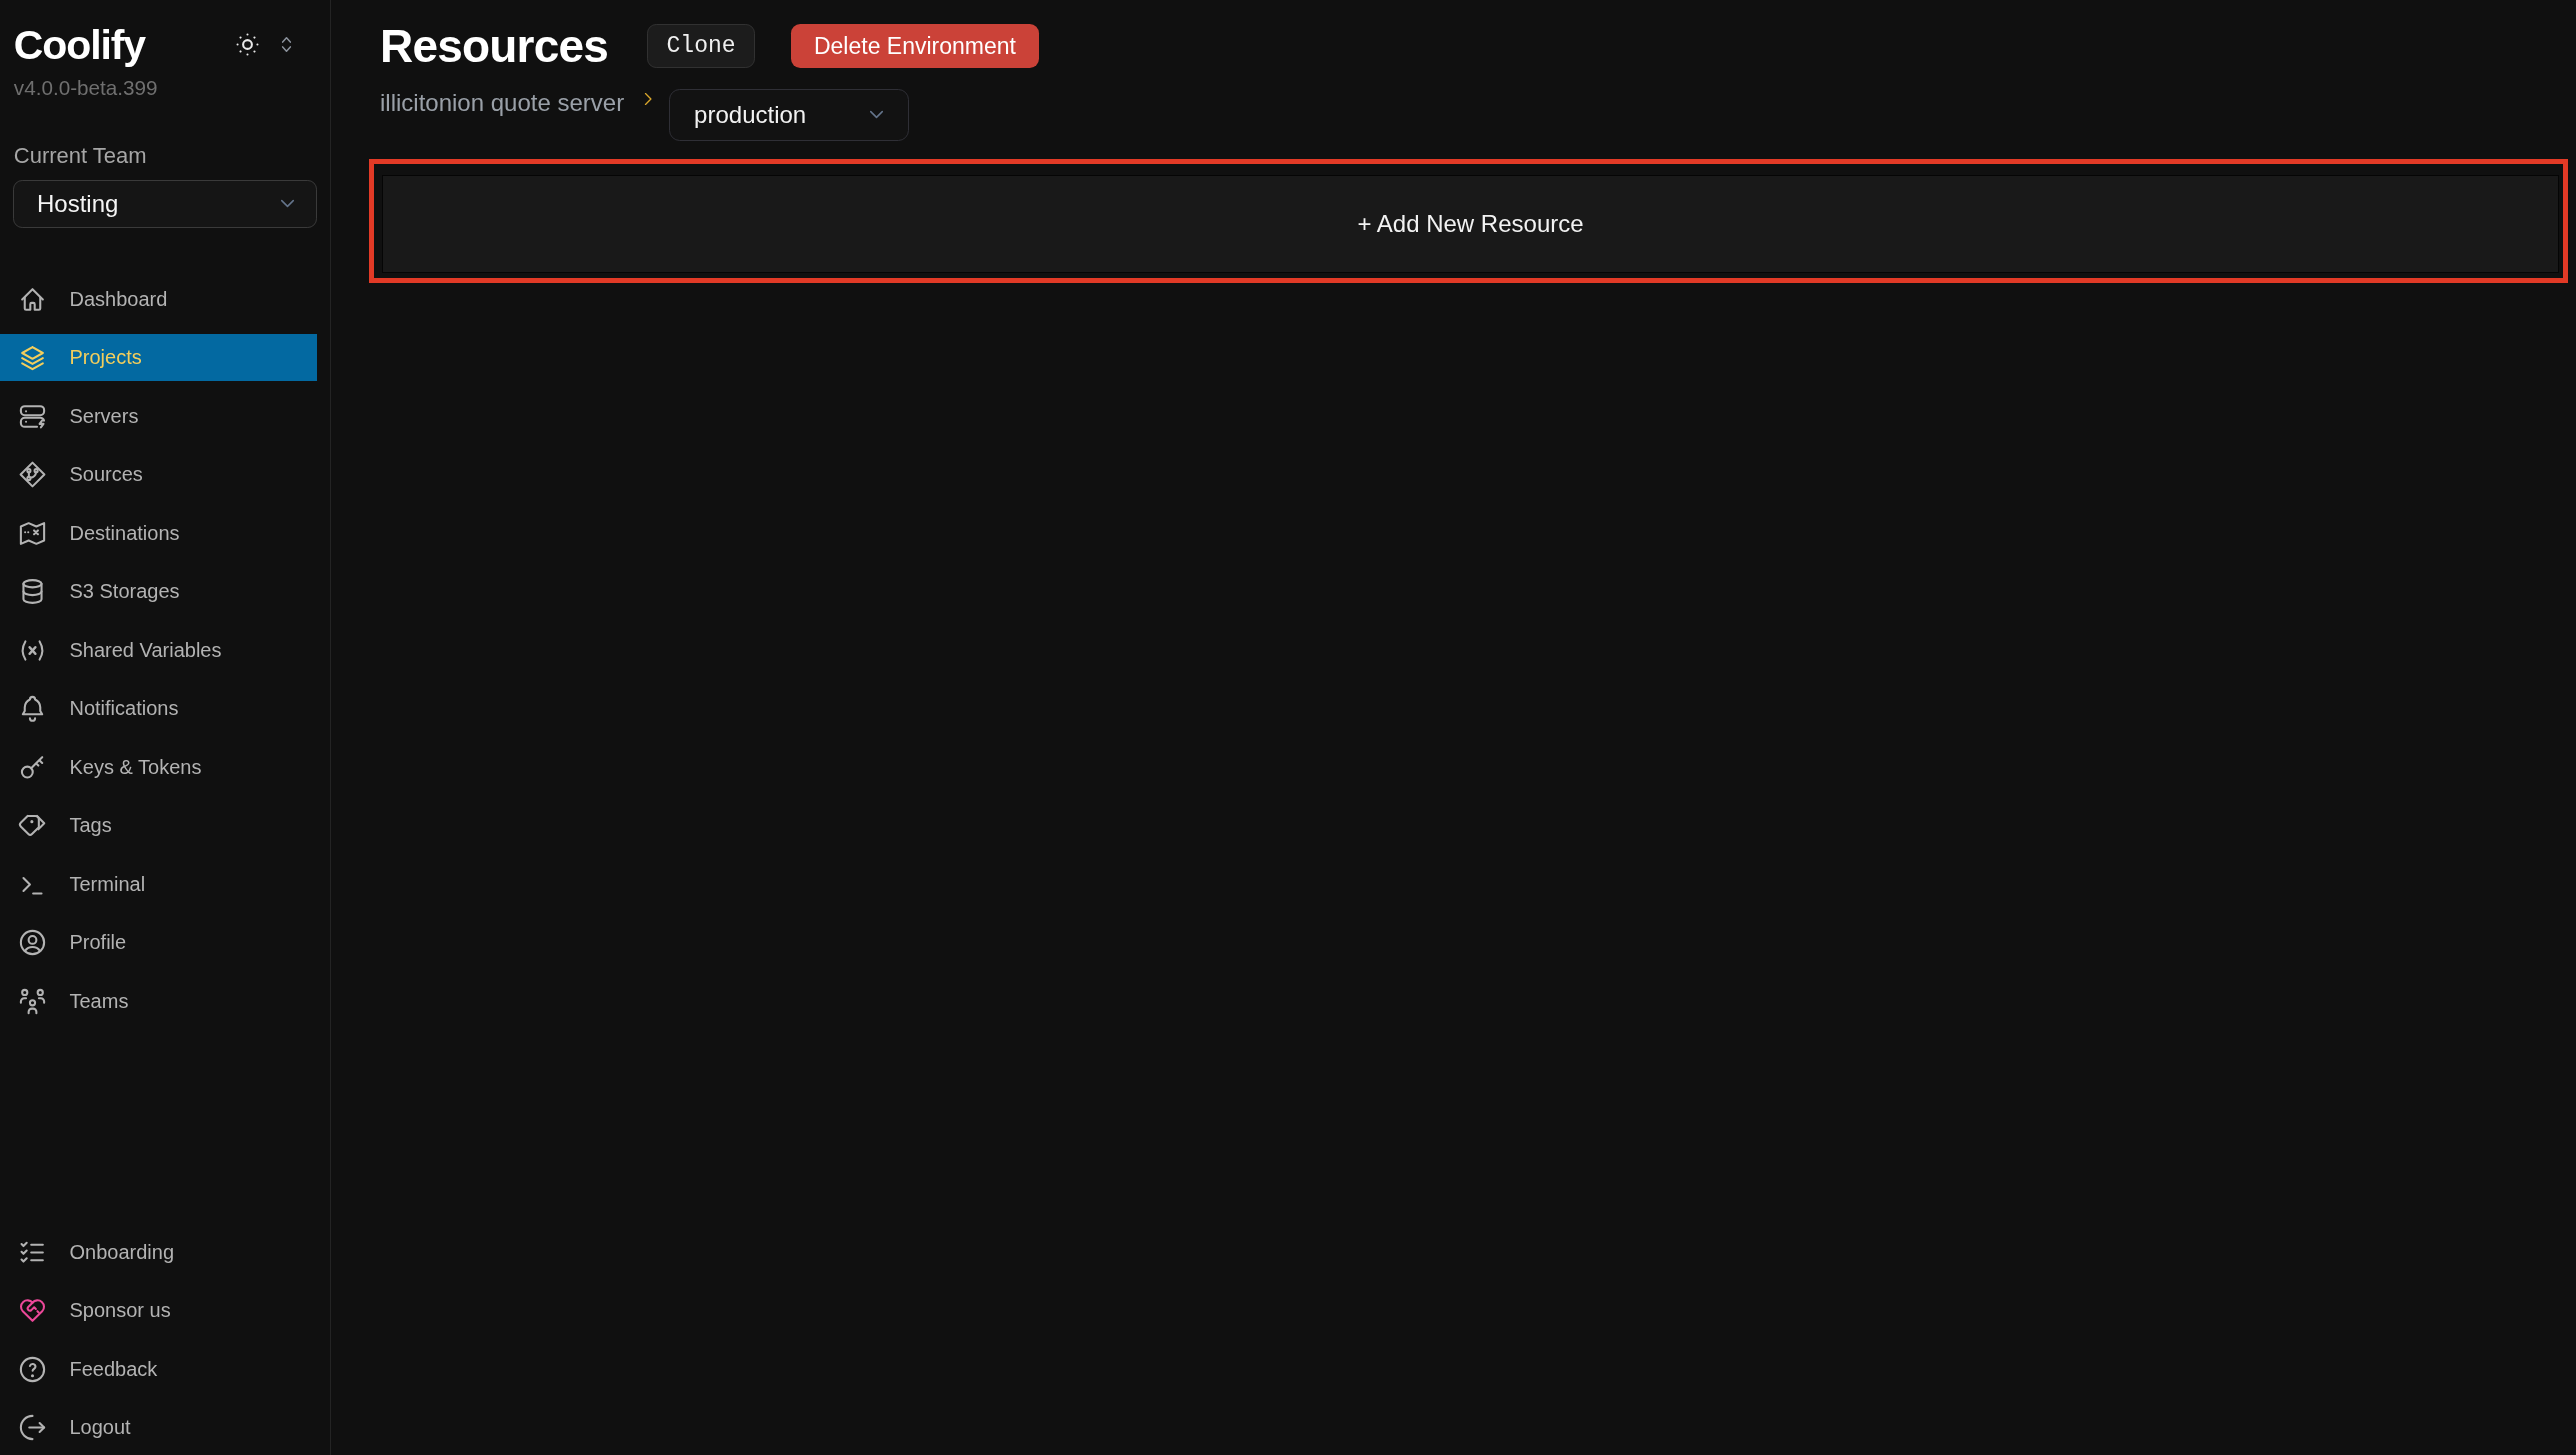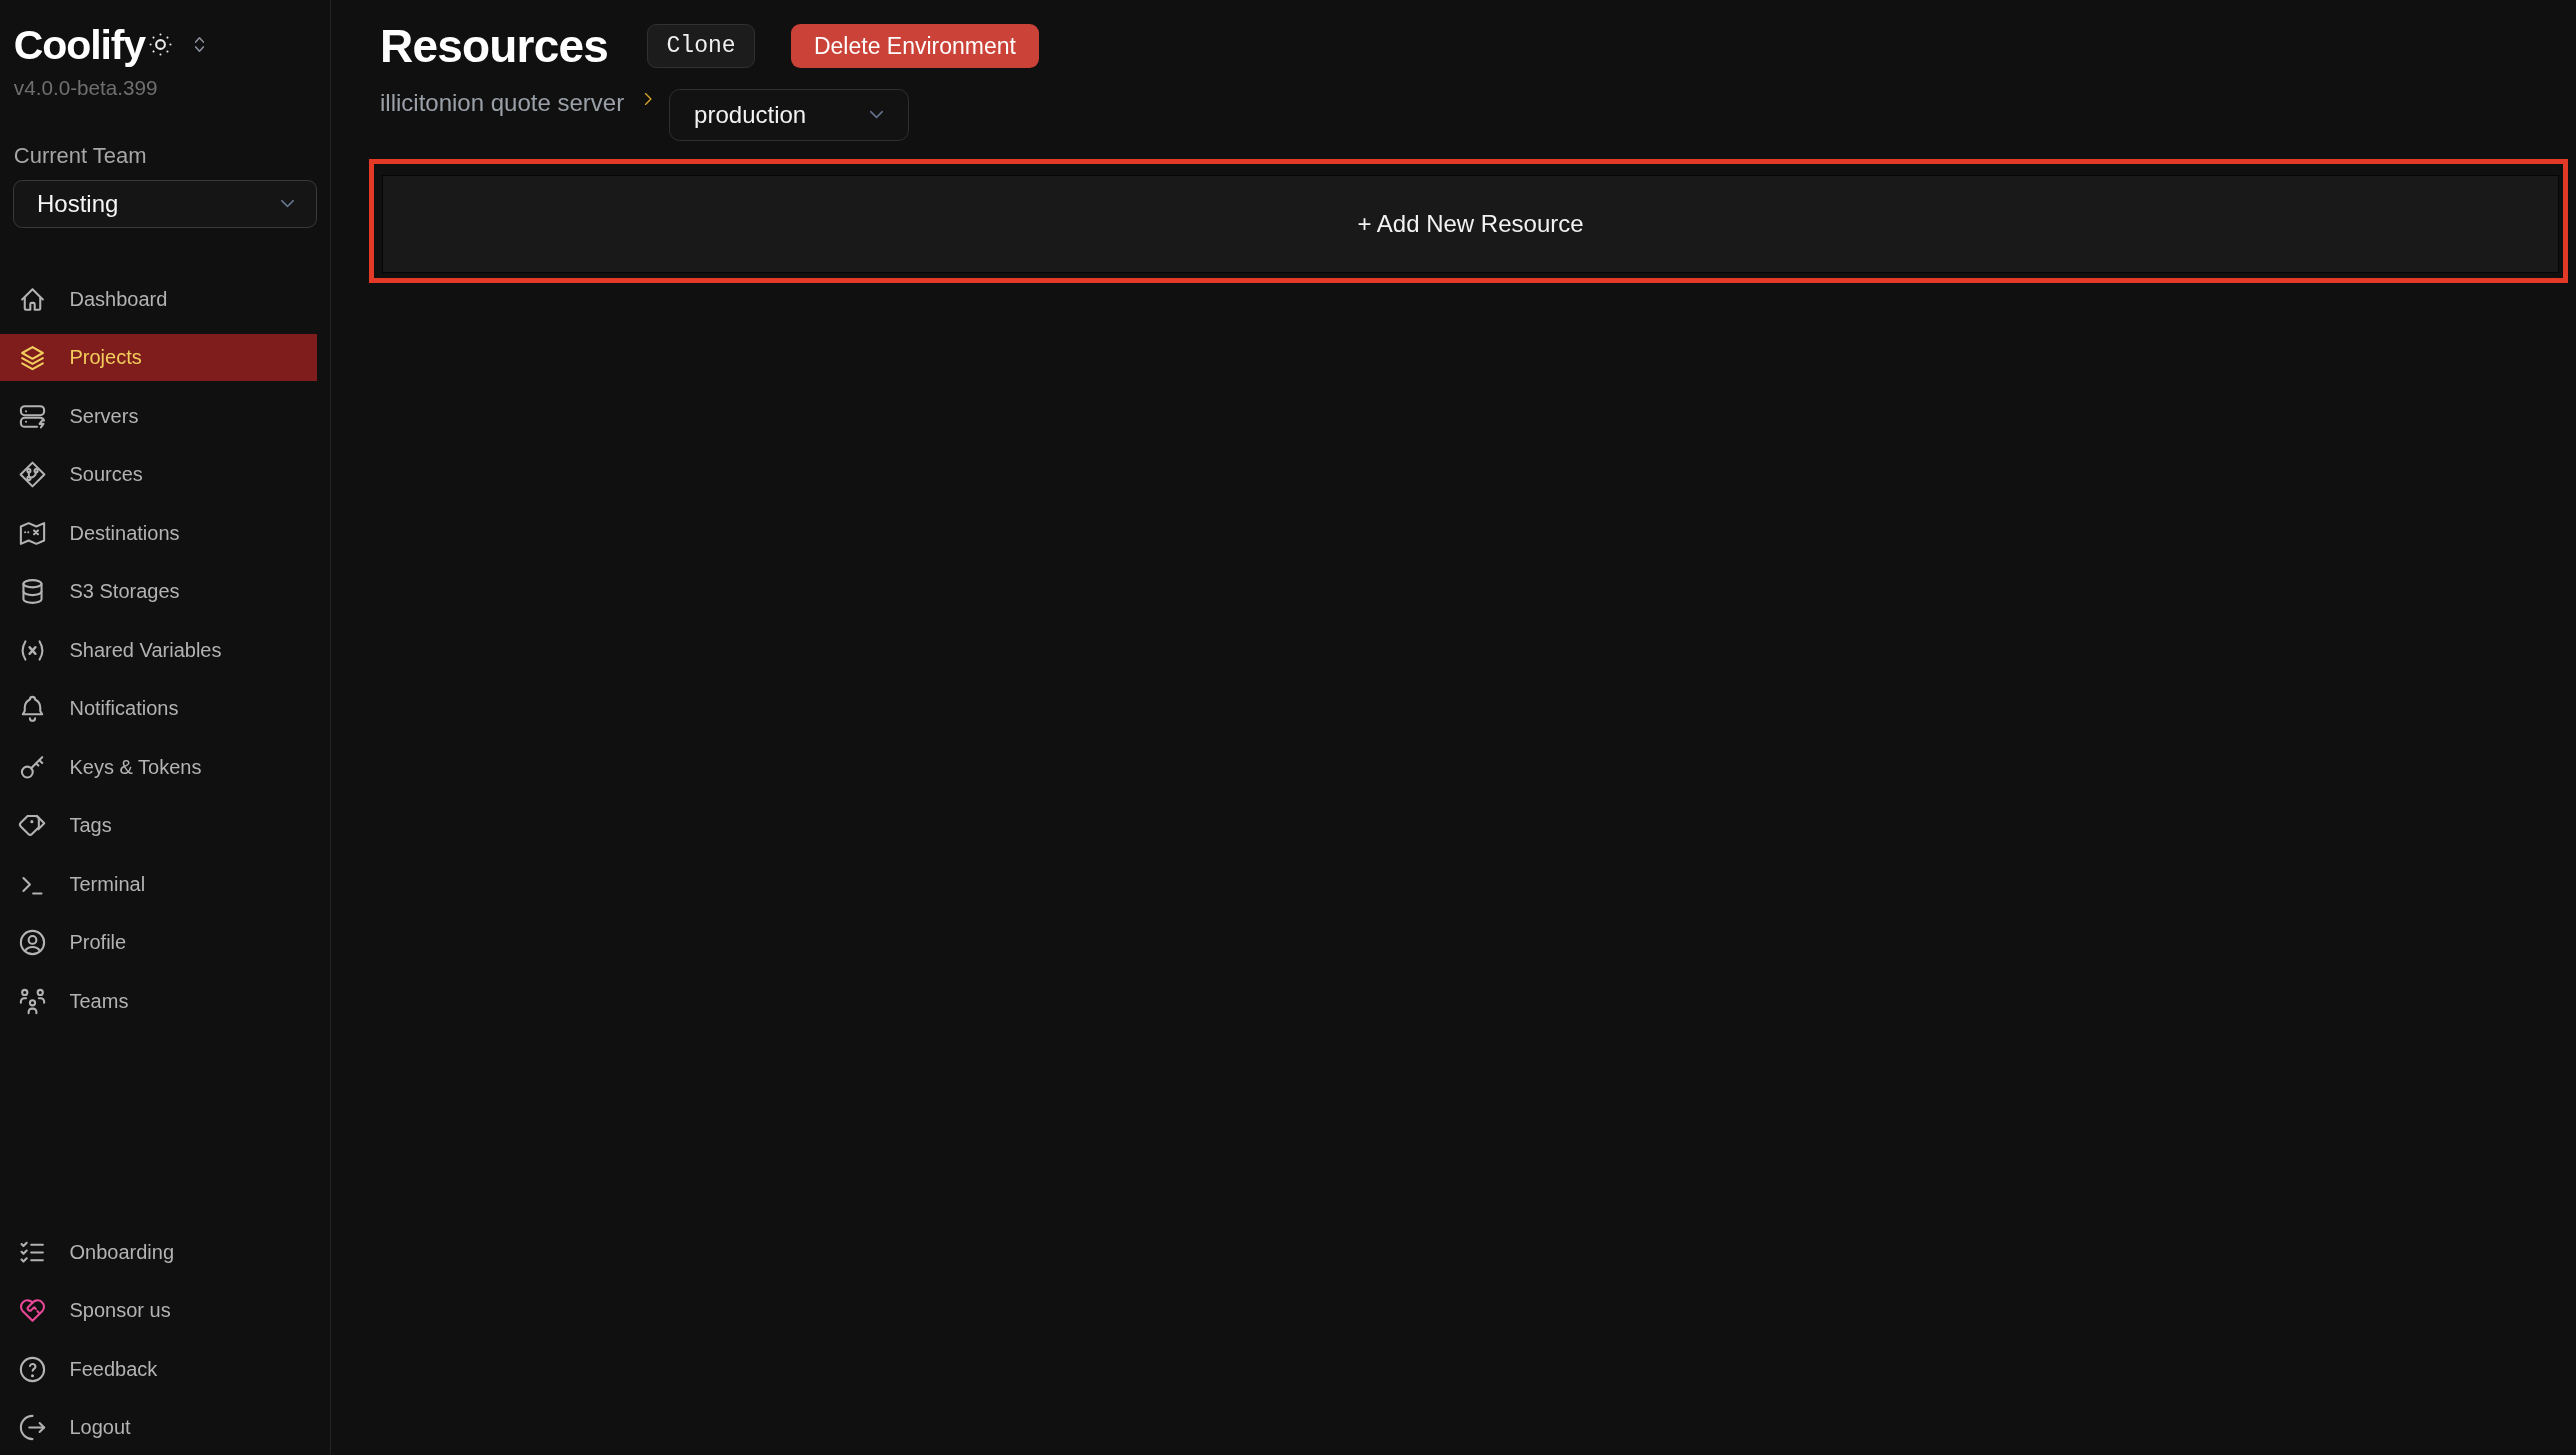--- a/index.html
+++ b/index.html
@@ -13,21 +13,21 @@
   .app { display: flex; width: 2576px; height: 1456px; }
 
   
   .sidebar {
     width: 331px; flex: 0 0 331px; height: 100%;
     background: #101010;
     border-right: 1.5px solid #242424;
     padding-top: 23px;
     display: flex; flex-direction: column;
   }
-  .logo-row { display: flex; align-items: flex-start; justify-content: flex-start; padding: 0 32px 0 13.8px; }
+  .logo-row { display: flex; align-items: flex-start; justify-content: space-between; padding: 0 32px 0 13.8px; }
   .logo { font-size: 41px; line-height: 44px; font-weight: 700; color: #ffffff; letter-spacing: -1.1px; }
   .head-icons { display: flex; align-items: center; gap: 12.3px; margin-top: 6.1px; }
   .icon-btn { background: none; border: none; padding: 0; cursor: pointer; display: flex; color: #e8e8e8; }
   .icon-btn.selector { color: #8b929c; }
   .version { margin: 9.2px 0 0 13.8px; font-size: 20.7px; color: #6f6f6f; }
   .team-label { margin: 43px 0 0 13.8px; font-size: 22px; color: #a6a6a6; }
   .team-select {
     margin: 10.7px 13px 0 13px; height: 48px;
     border: 1.5px solid #3a3a3a; border-radius: 9.2px; background: #151515;
     display: flex; align-items: center; justify-content: space-between;
@@ -37,21 +37,21 @@
   .chev { color: #64748b; display: flex; }
 
   .nav { margin-top: 48px; display: flex; flex-direction: column; }
   .nav--footer { margin-top: auto; margin-bottom: 4.6px; }
   .nav-item {
     height: 47px; margin: 0 13px 11.5px 0;
     display: flex; align-items: center; padding-left: 17px;
     color: #b3b3b3; font-size: 20px; text-decoration: none; cursor: pointer;
   }
   .nav--footer .nav-item:last-child { margin-bottom: 0; }
-  .nav-item.active { background: #7f1d1d; color: #f3ce5c; }
+  .nav-item.active { background: #0369a1; color: #f3ce5c; }
   .nav-icon { width: 31px; height: 31px; margin-right: 21.5px; display: flex; align-items: center; justify-content: center; }
   .nav-icon.pink { color: #ec4899; }
   svg.ic { fill: none; stroke: currentColor; stroke-width: 1.6; stroke-linecap: round; stroke-linejoin: round; }
 
   
   .main { position: relative; flex: 1; height: 100%; padding: 21.5px 0 0 49px; }
   .page-header { display: flex; align-items: center; gap: 36px; height: 49px; }
   .page-title { margin: 0; font-size: 46px; font-weight: 700; color: #ffffff; letter-spacing: -0.8px; }
   .btn {
     height: 44px; display: inline-flex; align-items: center;

